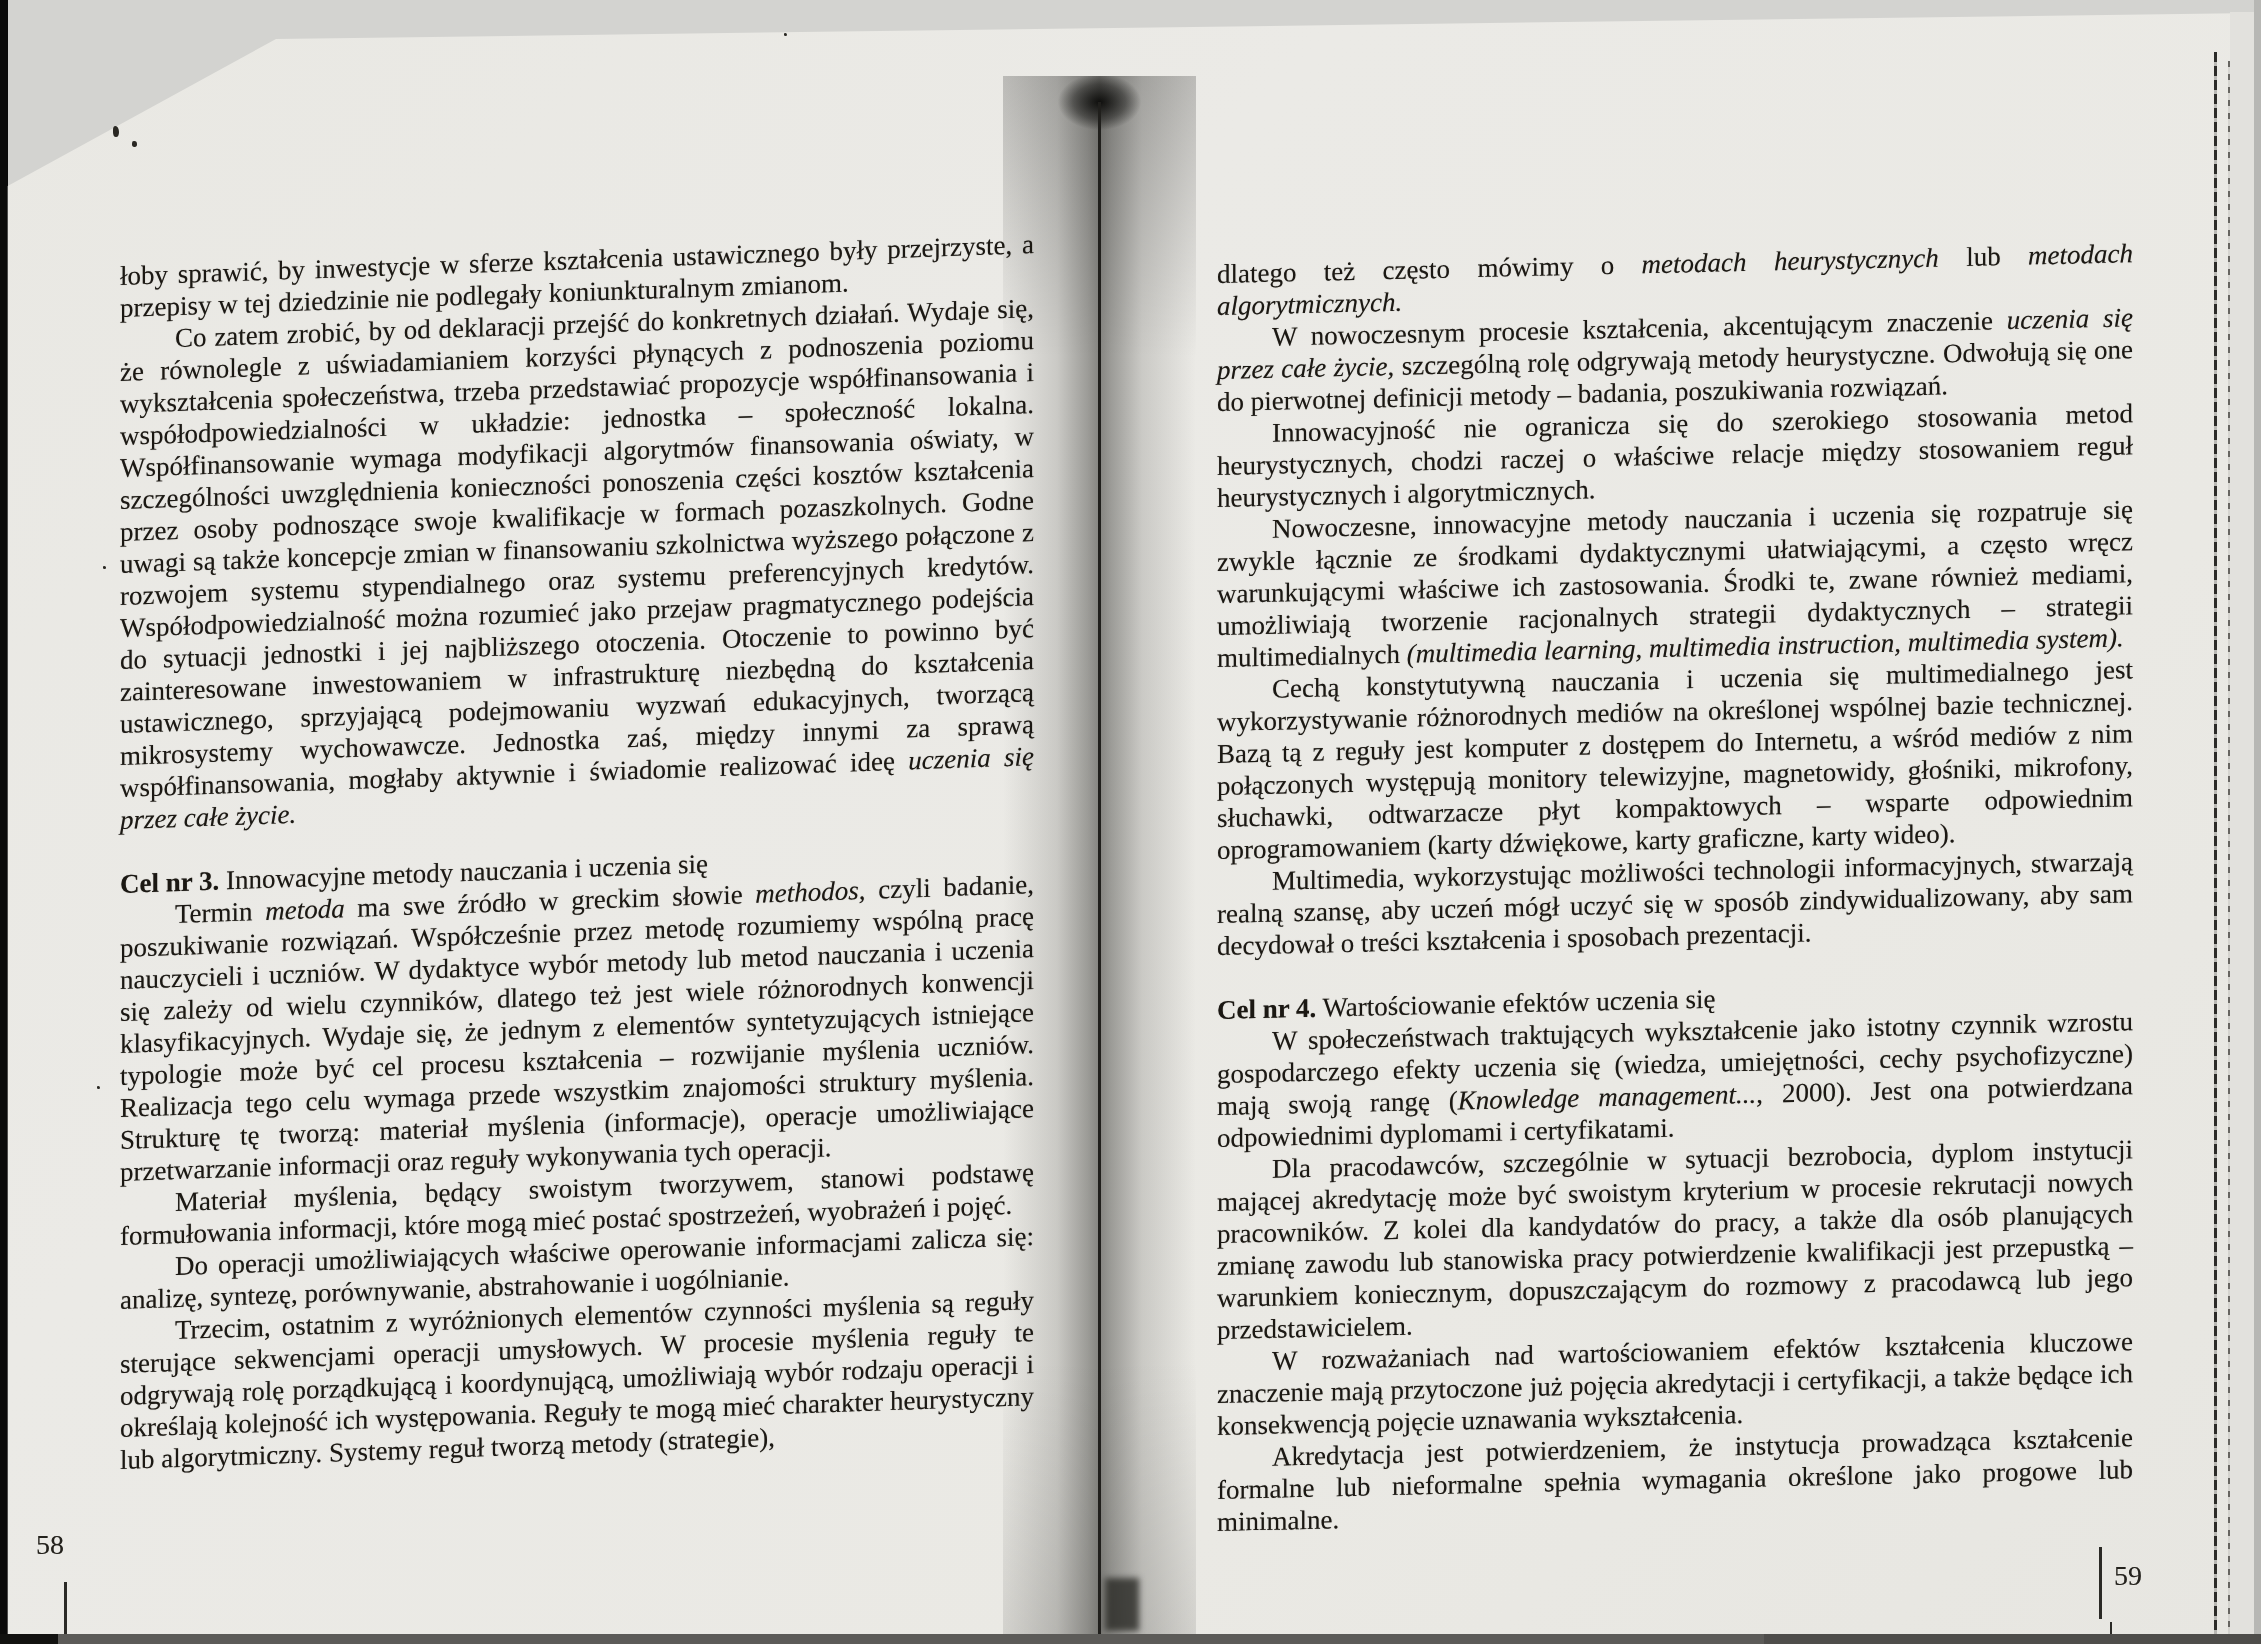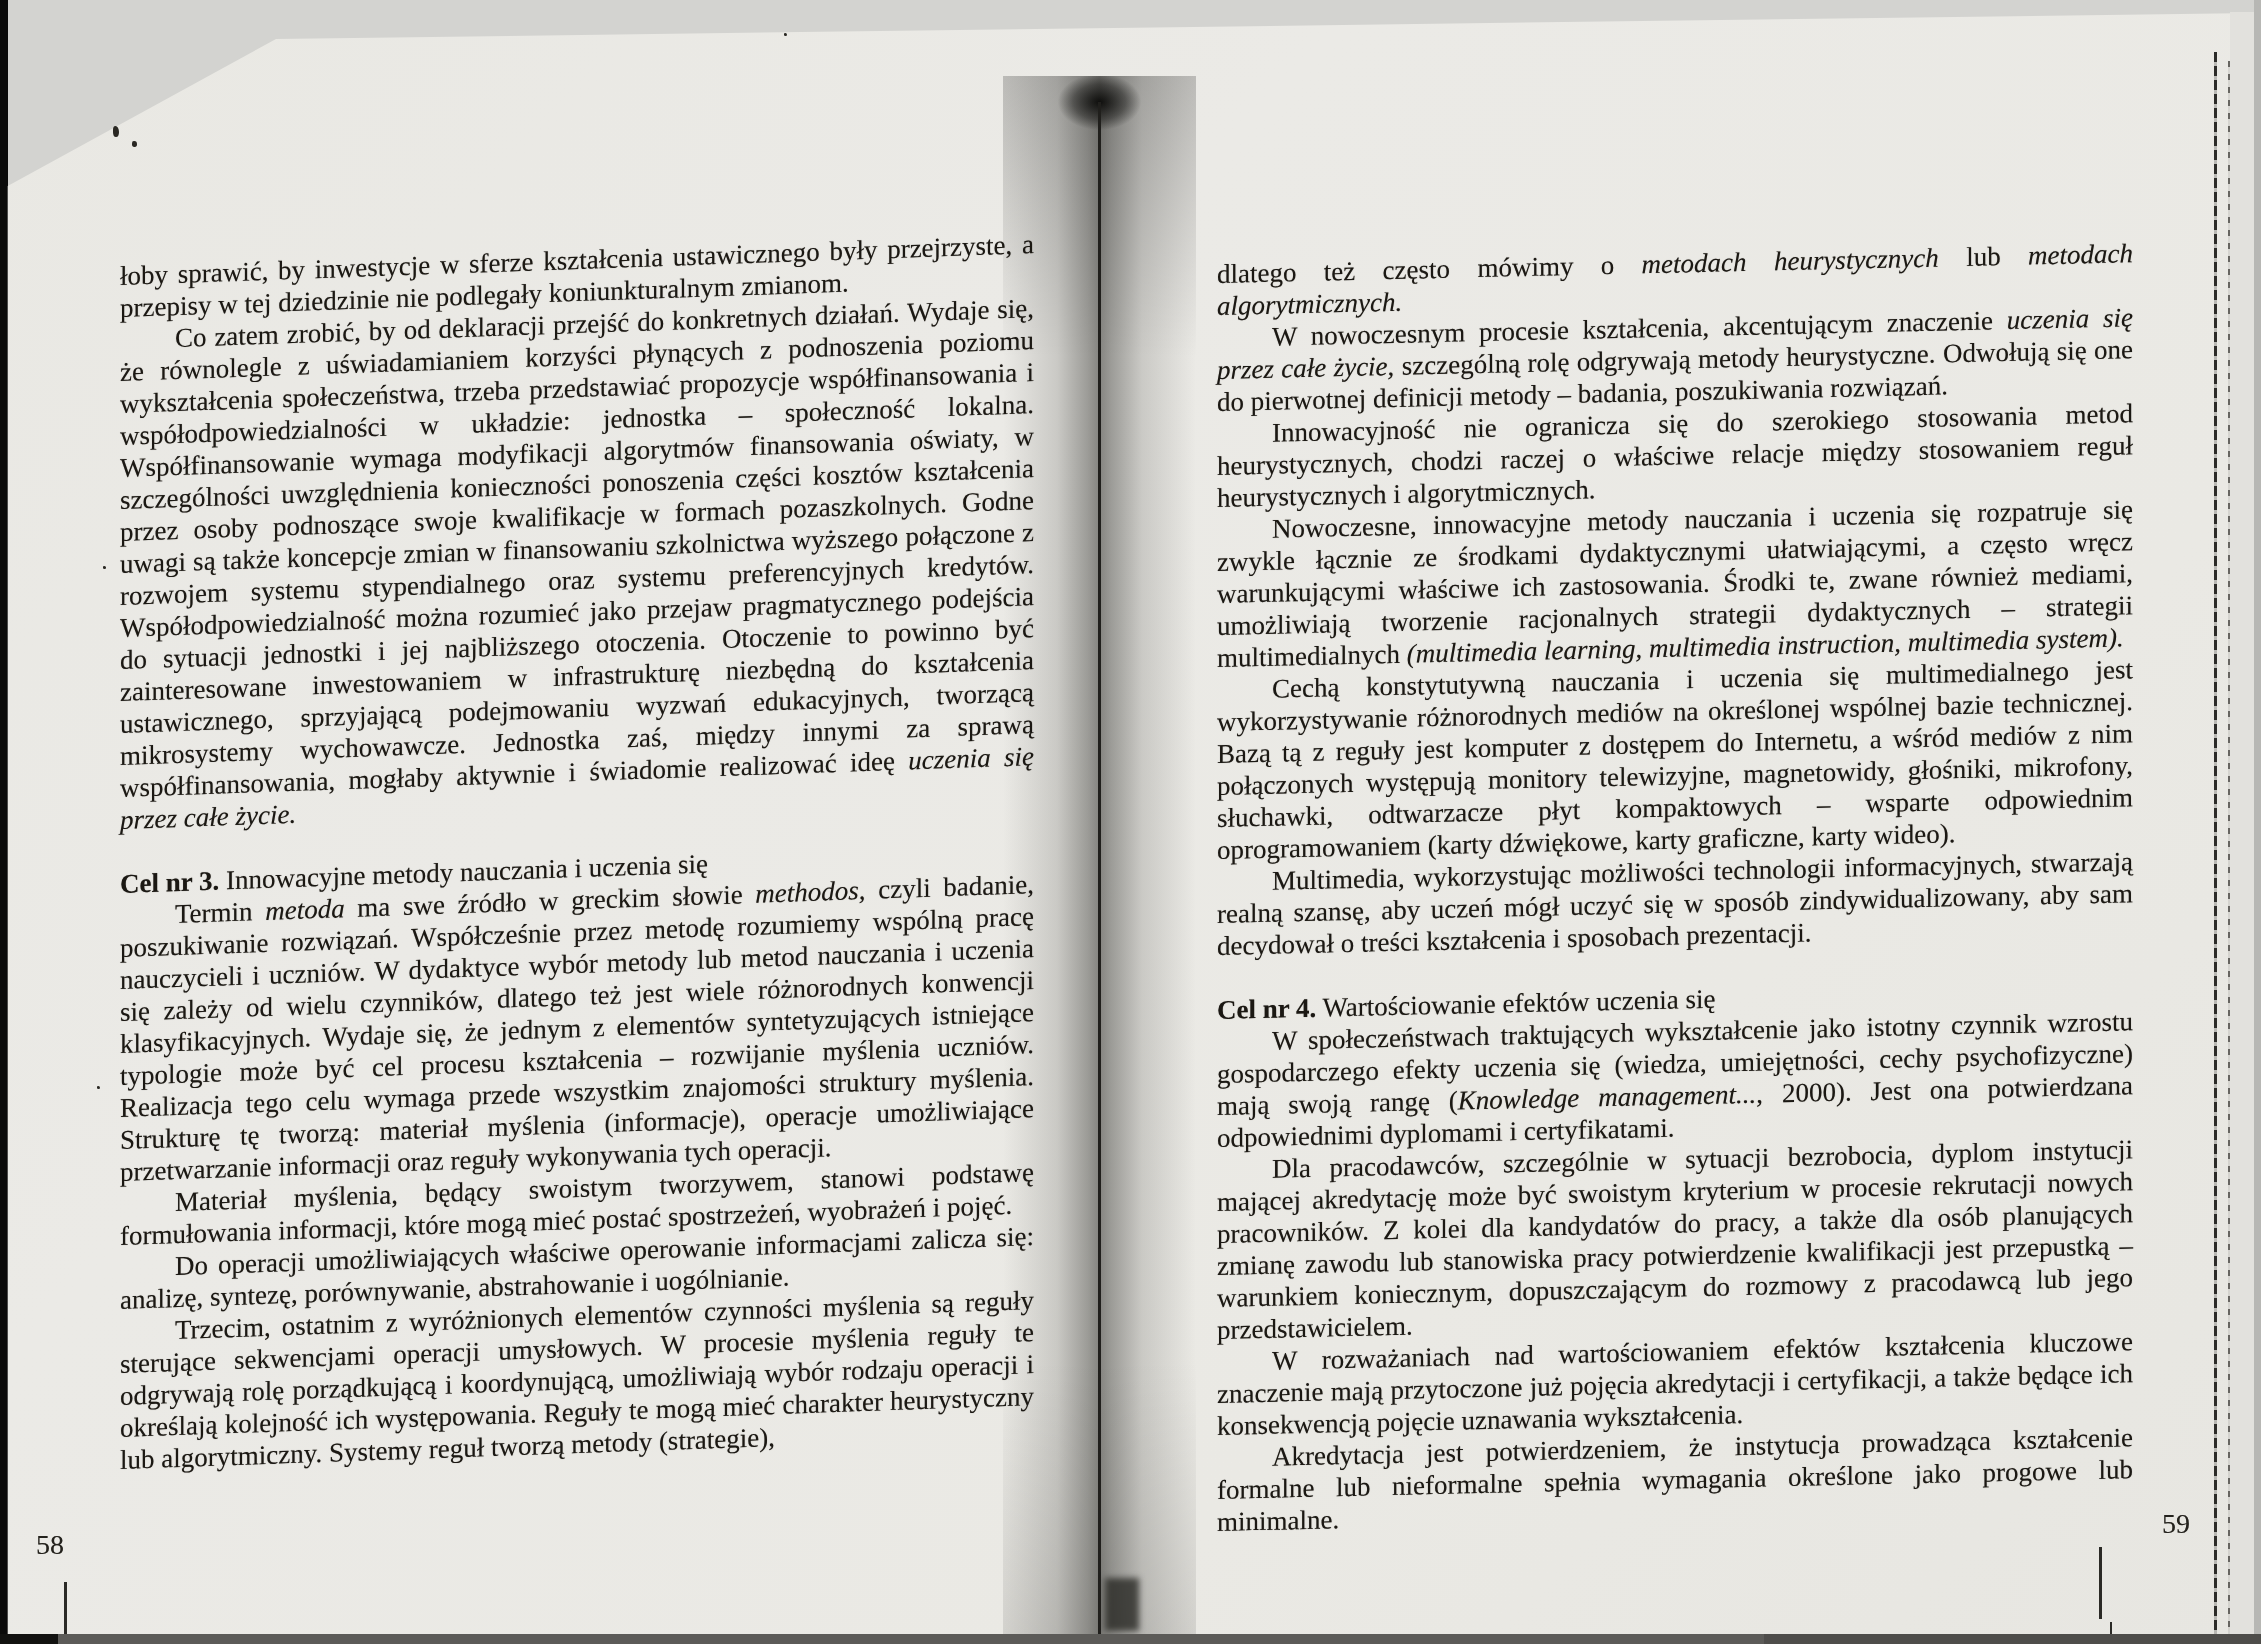--- a/index.html
+++ b/index.html
@@ -46,21 +46,21 @@
   .pagecol p{margin:0;text-align:justify;font-size:27px;line-height:32px;}
   .pagecol p.indent{text-indent:55px;}
   .pagecol p.heading{margin-top:32px;}
   .pagecol span.it{font-style:italic;}
   .pagecol span.bd{font-weight:bold;}
   .col-left{left:120px;top:260px;width:914px;transform:skewY(-2deg);transform-origin:0 0;}
   .col-right{left:1217px;top:258px;width:916px;transform:skewY(-1.3deg);transform-origin:0 0;}
   
   .pnum{position:absolute;font-size:28px;color:#24221d;text-shadow:0 0 0.6px rgba(30,28,22,0.4);}
   .pnum-left{left:36px;top:1529px;}
-  .pnum-right{left:2114px;top:1508px;margin-left:48px;}
+  .pnum-right{left:2114px;top:1560px;}
   .pnum-rule{position:absolute;background:#2b2a26;}
   .rule-left{left:64px;top:1582px;width:2.6px;height:59px;}
   .rule-right{left:2099px;top:1547px;width:2.6px;height:72px;}
   .rule-right-tick{left:2110px;top:1622px;width:1.9px;height:17px;}
   
   .speck{position:absolute;background:#2a2823;border-radius:40% 60% 50% 50%;}
 </style>
 </head>
 <body>
 

